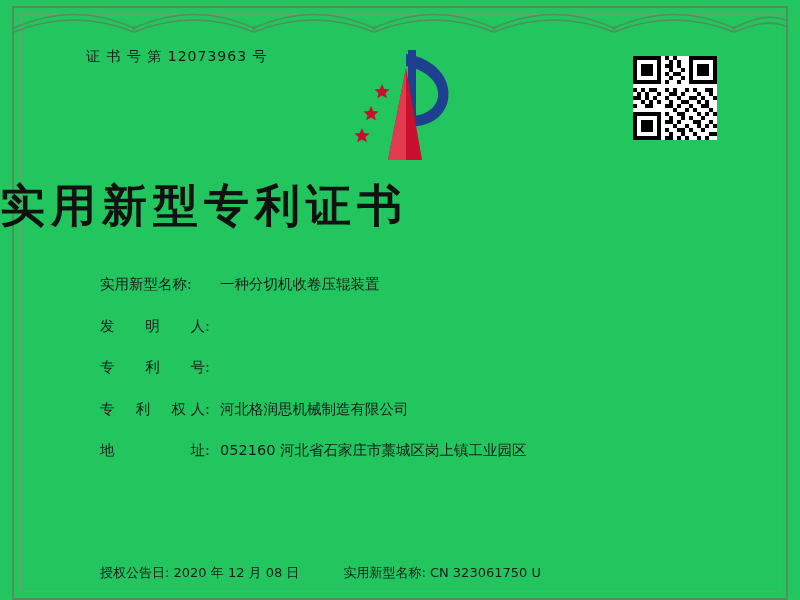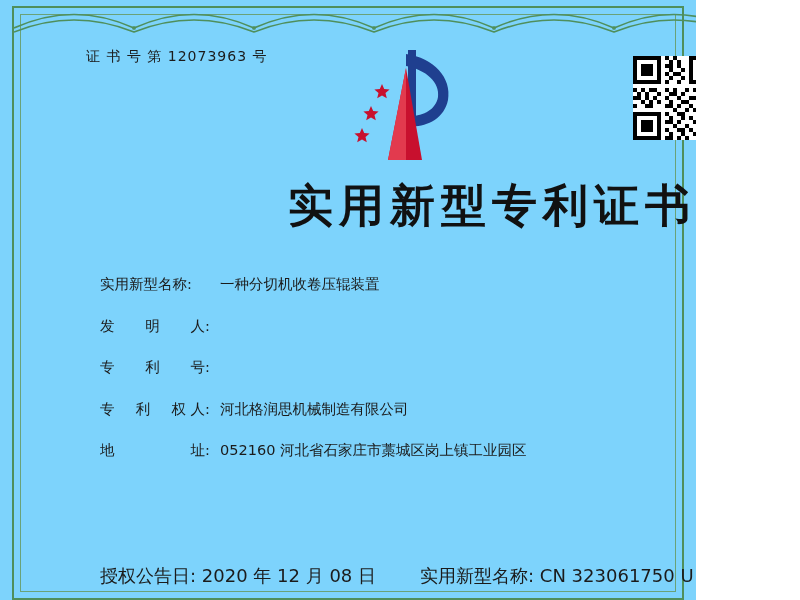--- a/index.html
+++ b/index.html
@@ -9,23 +9,23 @@
   body {
     width: 800px;
     height: 600px;
     overflow: hidden;
     font-family: "DejaVu Sans", "Liberation Sans", sans-serif;
     background: #ffffff;
   }
 
   .certificate {
     position: relative;
-    width: 696px;
+    width: 800px;
     height: 600px;
-    background: #7dd3fc;
+    background: #22c55e;
     box-sizing: border-box;
     overflow: hidden;
   }
 
   
   .border-outer {
     position: absolute;
     left: 12px;
     top: 6px;
     right: 12px;
@@ -82,21 +82,21 @@
     height: 84px;
     background: #ffffff;
   }
   .qr svg { display: block; }
 
   .title {
     position: absolute;
     left: 0;
     right: 0;
     top: 176px;
-    text-align: right;
+    text-align: left;
     font-size: 45px;
     font-weight: bold;
     letter-spacing: 6px;
     color: #111111;
     font-family: "DejaVu Sans", "Liberation Sans", sans-serif;
   }
 
   .fields {
     position: absolute;
     left: 100px;
@@ -126,21 +126,21 @@
   .field-value {
     flex: 1 1 auto;
   }
 
   .bottom-row {
     position: absolute;
     left: 100px;
     top: 564px;
     right: 60px;
     display: flex;
-    font-size: 18px;
+    font-size: 13px;
     color: #1b1b1b;
     white-space: nowrap;
   }
   .bottom-item { margin-right: 44px; }
   .bottom-item .lbl { letter-spacing: 0px; }
 </style>
 </head>
 <body>
 
 <div class="certificate">

